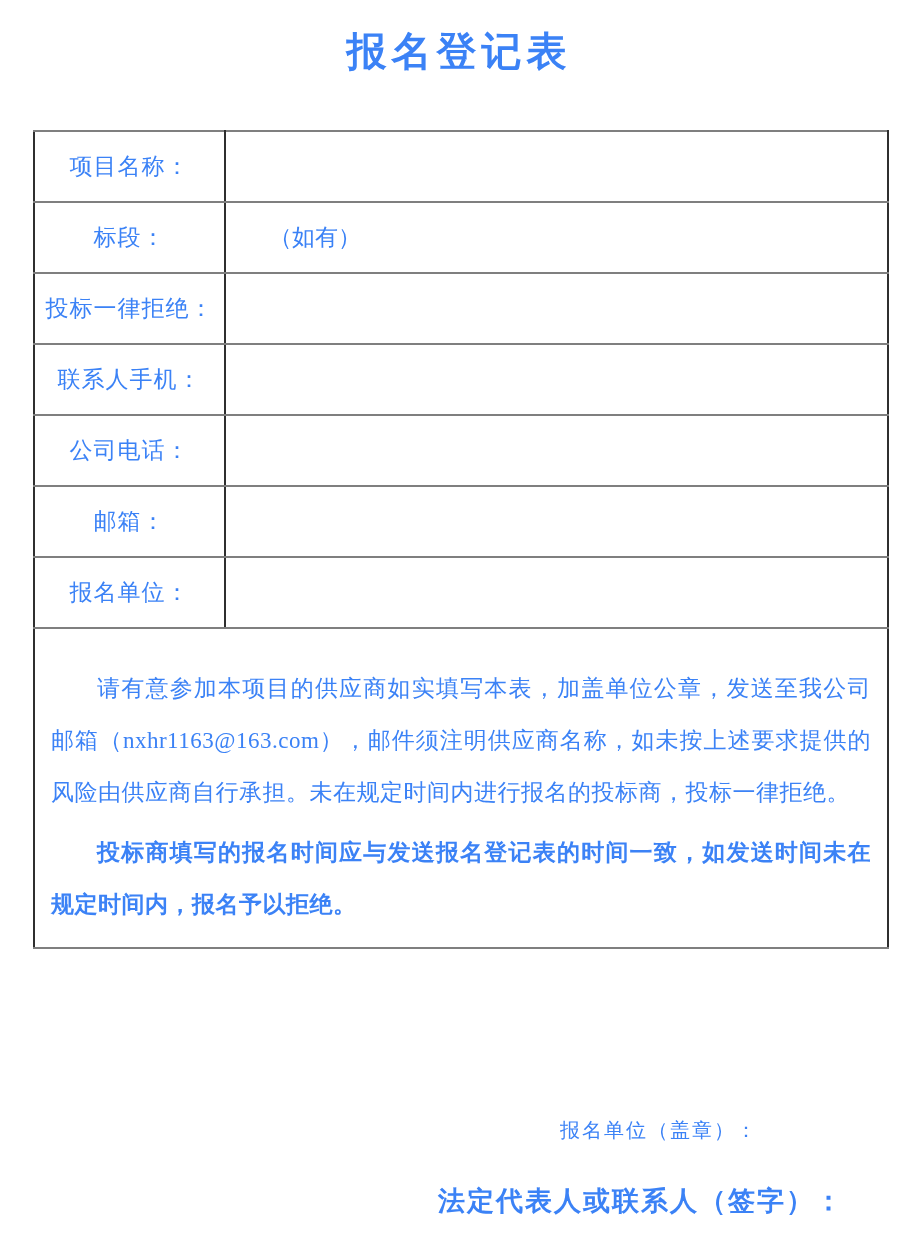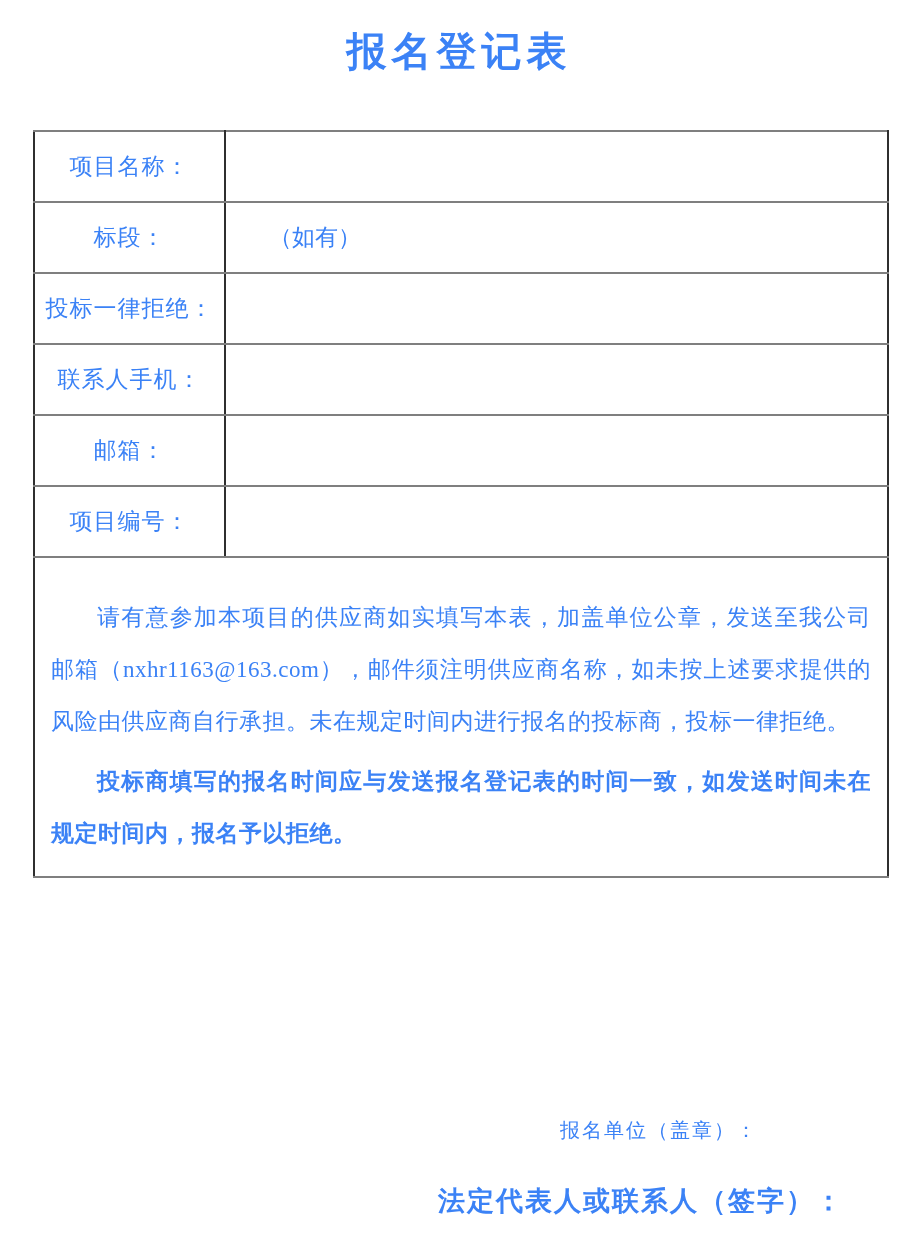--- a/index.html
+++ b/index.html
@@ -95,25 +95,29 @@
       </tr>
       <tr class="field-row">
         <td class="label-cell">投标一律拒绝：</td>
         <td class="value-cell"></td>
       </tr>
       <tr class="field-row">
         <td class="label-cell">联系人手机：</td>
         <td class="value-cell"></td>
       </tr>
       <tr class="field-row">
+        <td class="label-cell">公司电话：</td>
+        <td class="value-cell"></td>
+      </tr>
+      <tr class="field-row">
         <td class="label-cell">邮箱：</td>
         <td class="value-cell"></td>
       </tr>
       <tr class="field-row">
-        <td class="label-cell">项目编号：</td>
+        <td class="label-cell">报名单位：</td>
         <td class="value-cell"></td>
       </tr>
       <tr>
         <td class="notes-cell" colspan="2">
           <p>请有意参加本项目的供应商如实填写本表，加盖单位公章，发送至我公司邮箱（nxhr1163@163.com），邮件须注明供应商名称，如未按上述要求提供的风险由供应商自行承担。未在规定时间内进行报名的投标商，投标一律拒绝。</p>
           <p class="bold">投标商填写的报名时间应与发送报名登记表的时间一致，如发送时间未在规定时间内，报名予以拒绝。</p>
         </td>
       </tr>
     </tbody>
   </table>

